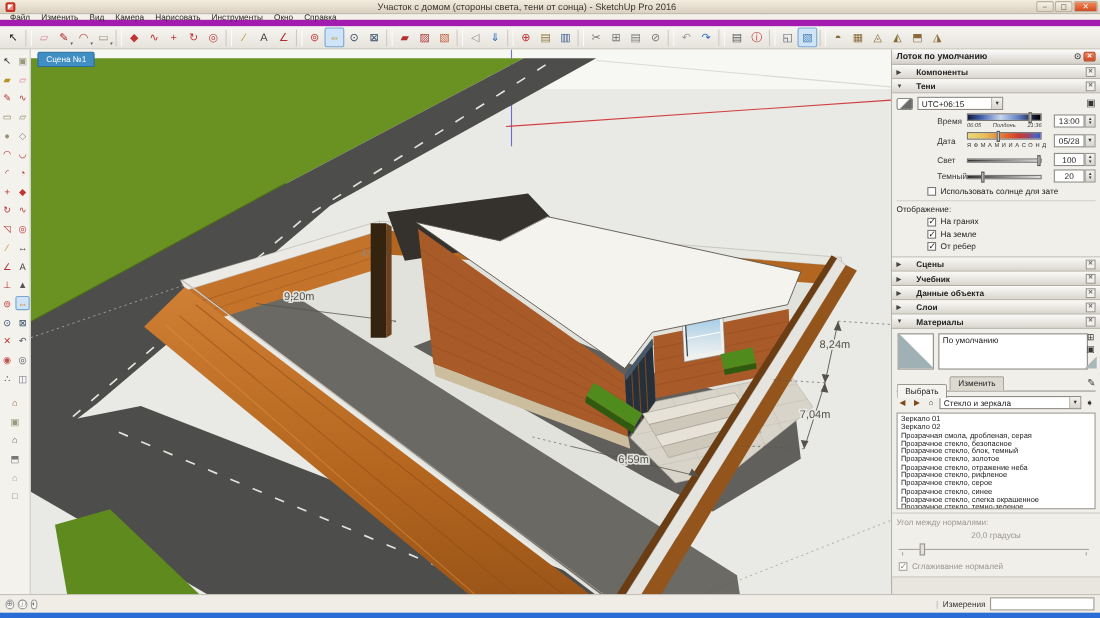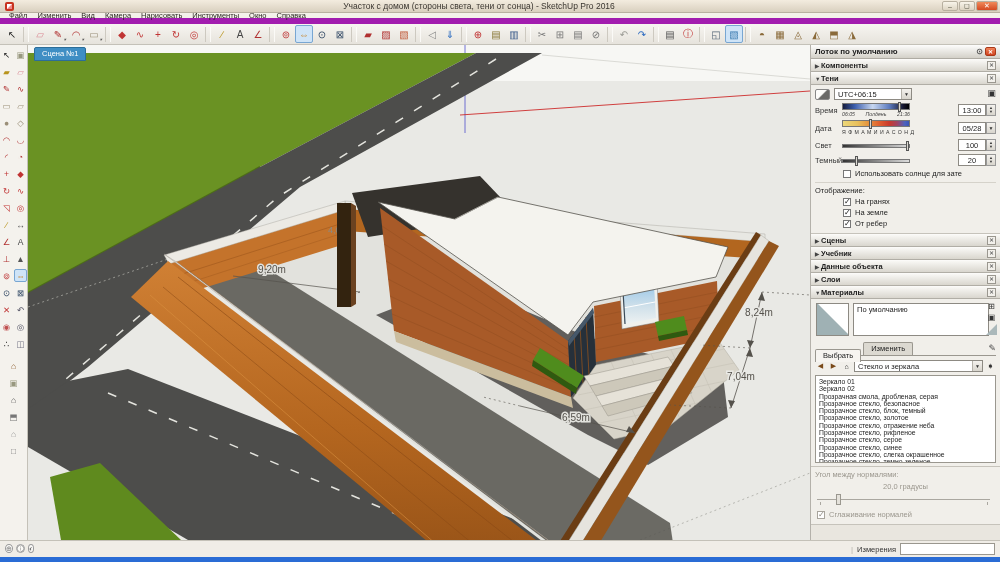--- a/index.html
+++ b/index.html
@@ -40,28 +40,28 @@
   #viewport { position:relative; width:782px; height:495px; background:#f7f7f4; }
   #viewport svg { position:absolute; left:0; top:0; }
   #scene-tab { position:absolute; left:6px; top:2px; background:#3f8ec4; color:#fff; font-size:7.5px; padding:1px 7px 2px; border:1px solid #2c6d99; border-radius:2px 2px 0 0; }
 
   
   #rightpanel { width:190px; background:#e9e6df; border-left:1px solid #b4b1aa; font-size:7.5px; overflow:hidden; }
   .tray-head { height:14px; background:linear-gradient(#fdfdfc,#d3d0c8); border-bottom:1px solid #aeaba3; display:flex; align-items:center; padding:0 4px; font-weight:bold; font-size:8px; }
   .tray-icons { margin-left:auto; display:flex; gap:2px; align-items:center; }
   .pin-ico { font-size:8px; color:#555; }
   .tray-close { width:11px; height:9px; background:linear-gradient(#f2845a,#d0431f); color:#fff; font-size:6px; line-height:8px; text-align:center; border-radius:2px; border:1px solid #a83818; }
-  .phead { height:13px; background:linear-gradient(#f9f8f5,#d9d6ce); border-top:1px solid #fbfaf8; border-bottom:1px solid #b1aea6; display:flex; align-items:center; gap:0; padding:0 4px; font-weight:bold; }
+  .phead { height:13px; background:linear-gradient(#f9f8f5,#d9d6ce); border-top:1px solid #fbfaf8; border-bottom:1px solid #b1aea6; display:flex; align-items:center; gap:12px; padding:0 4px; font-weight:bold; }
   .phead .arr { font-size:5.5px; color:#444; width:6px; }
   .closebox { margin-left:auto; width:9px; height:9px; border:1px solid #9a978f; background:#f2f0eb; color:#666; font-size:5.5px; line-height:7px; text-align:center; }
   .pbody { background:#f1efea; border-bottom:1px solid #c6c3bb; padding:3px 4px; position:relative; }
 
   
   .srow { display:flex; align-items:center; margin-bottom:3px; position:relative; }
-  .srow .lbl { width:27px; color:#333; }
+  .srow .lbl { width:27px; color:#333;margin-left:37px; }
   .shadow-ico { width:15px; height:11px; background:linear-gradient(135deg,#fdfdfb 45%,#6a6a68 55%); border:1px solid #888; border-radius:2px; margin-right:4px; }
   .combo { display:inline-flex; align-items:center; background:#fff; border:1px solid #8d8a83; height:12px; padding-left:3px; }
   .combo .dd { margin-left:auto; width:10px; height:10px; background:linear-gradient(#f4f2ee,#d8d5cd); border-left:1px solid #b5b2aa; font-size:5px; text-align:center; line-height:10px; color:#333; font-style:normal; }
   .trackwrap { width:68px; margin-right:4px; }
   .track { display:block; height:7px; border:1px solid #777; position:relative; }
   .time-track { background:linear-gradient(90deg,#141c3e,#3d5fae 18%,#c7d7f0 45%,#5d7cc0 70%,#13132a 92%,#000); }
   .date-track { background:linear-gradient(90deg,#ecd87a,#e8c05c 22%,#e6953f 38%,#df5f30 55%,#c93a2c 70%,#a04464 82%,#4a63c0 94%,#3b55b4); }
   .gray-track { background:linear-gradient(90deg,#333,#ddd); height:4px; margin-top:2px; }
   .knob { position:absolute; top:-2px; width:3px; height:10px; background:#dcd9d1; border:1px solid #555; }
   .marks { display:flex; justify-content:space-between; font-size:5.2px; color:#444; margin-top:1px; }

